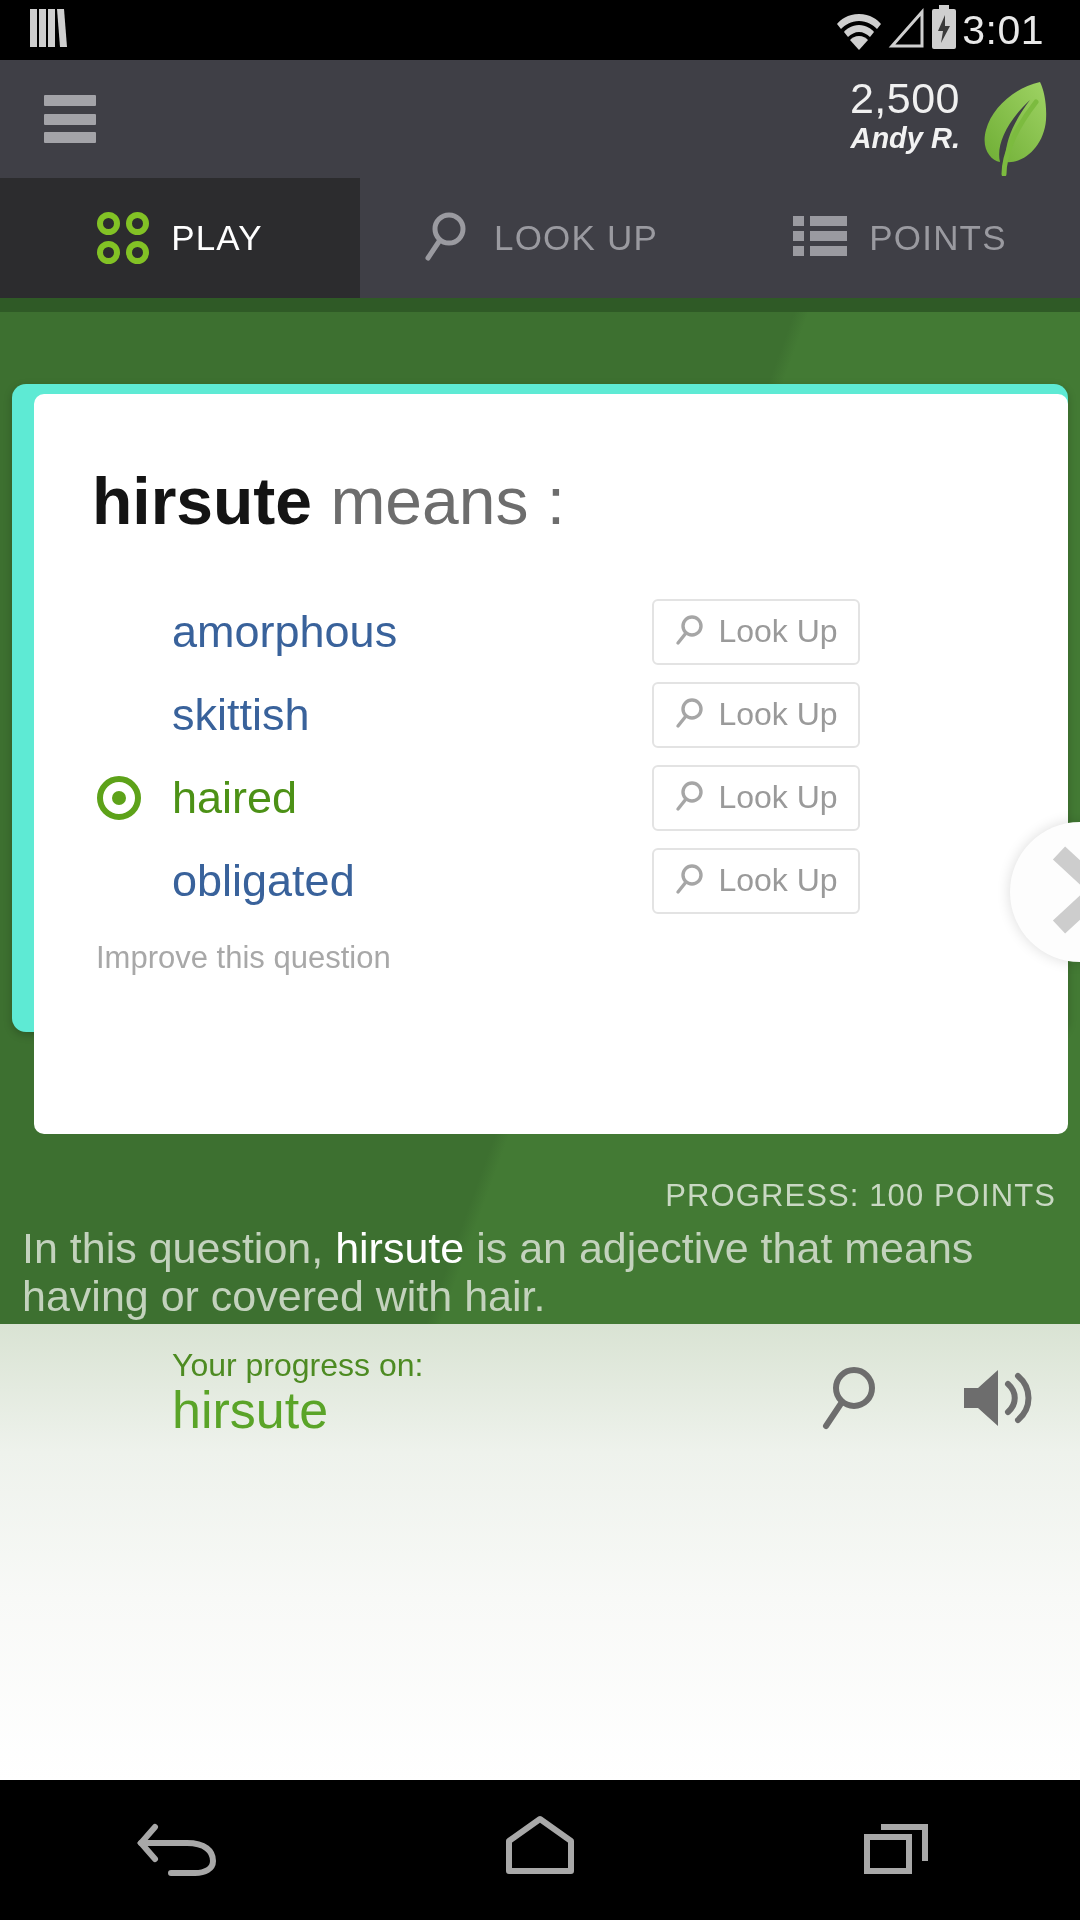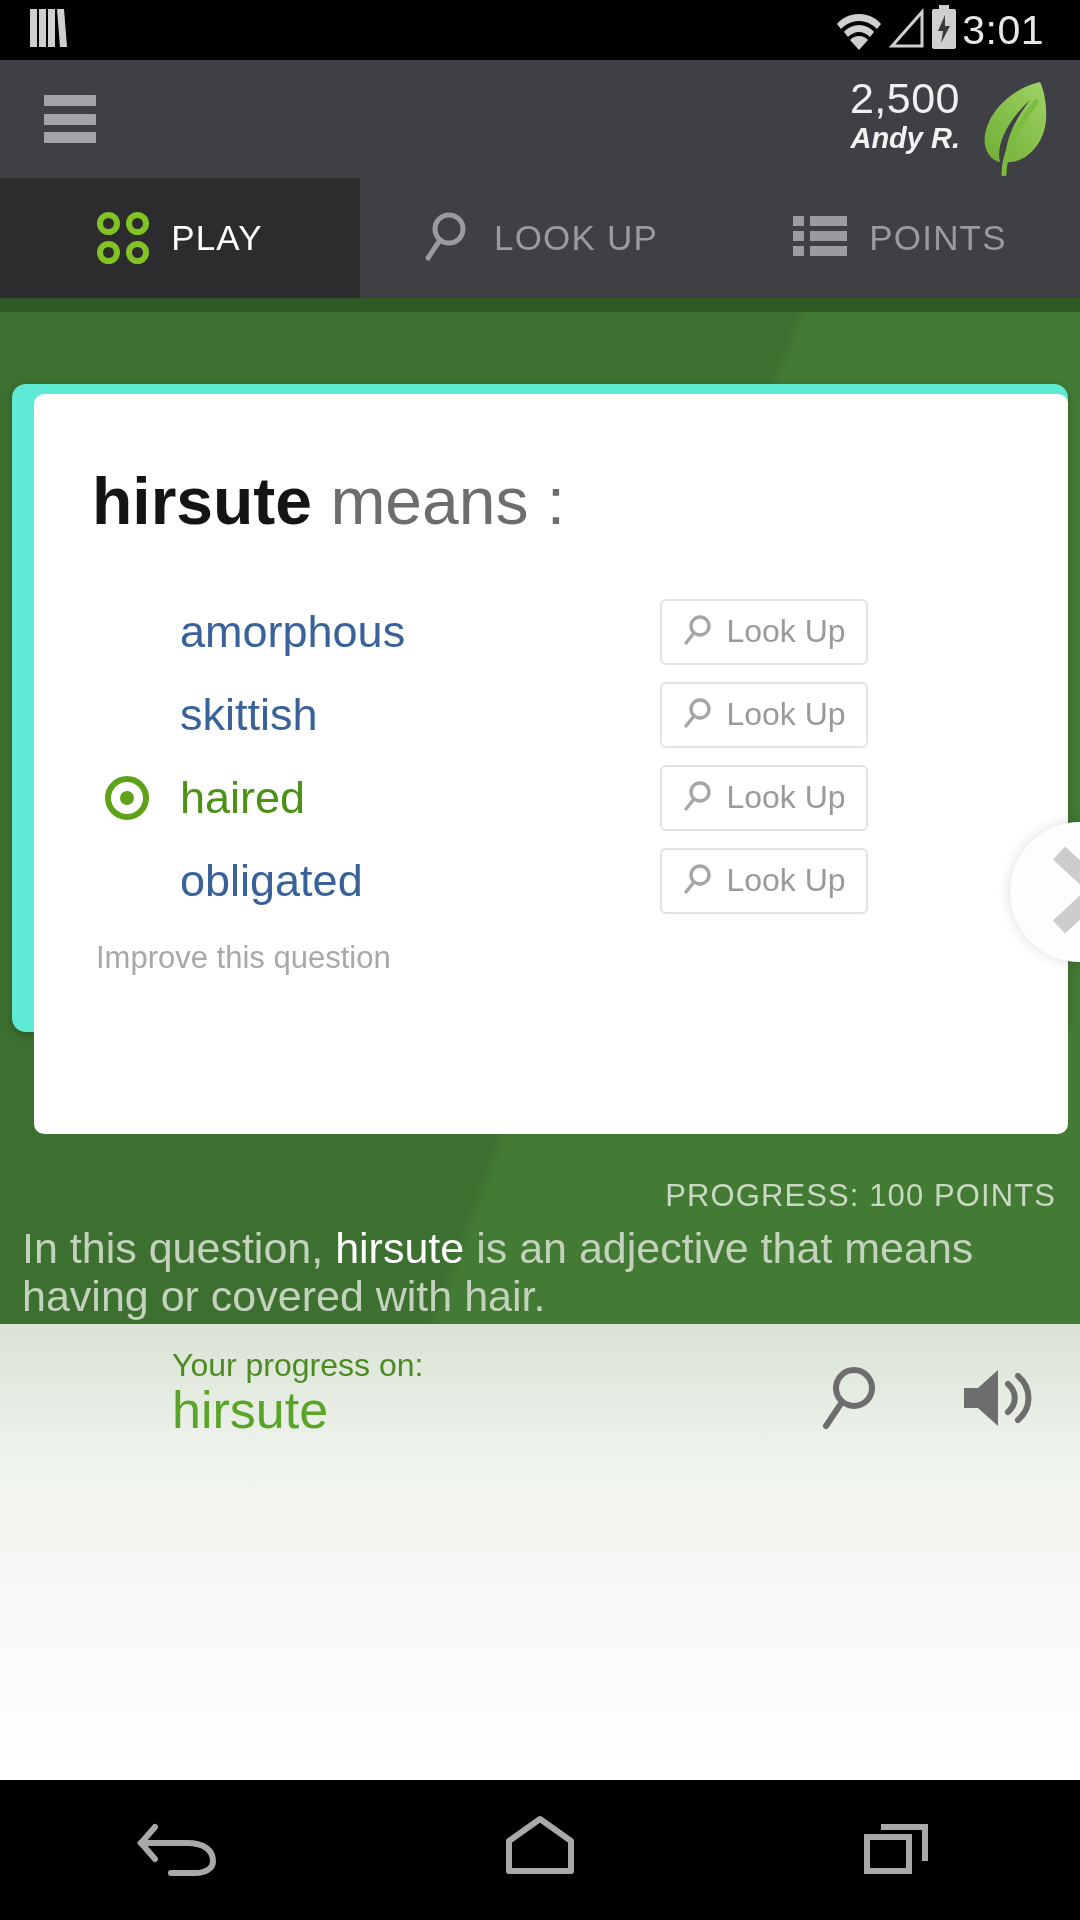--- a/index.html
+++ b/index.html
@@ -85,21 +85,21 @@
     background:#ffffff; border-radius:10px;
   }
 
   .question {
     position:absolute; left:58px; top:74px; font-size:66px; line-height:1;
     white-space:nowrap;
   }
   .q-word { color:#141414; font-weight:700; }
   .q-rest { color:#6d6d6d; font-weight:400; }
 
-  .options { position:absolute; left:8px; top:196px; width:1034px; }
+  .options { position:absolute; left:0; top:196px; width:1034px; }
   .opt-row {
     position:relative; height:83px; display:flex; align-items:center;
   }
   .opt-marker { position:absolute; left:62px; width:46px; height:46px; }
   .opt-text {
     position:absolute; left:138px; font-size:45px; line-height:1; color:#39629b;
   }
   .opt-row.correct .opt-text { color:#4c9116; }
   .lookup-btn {
     position:absolute; left:618px; width:208px; height:66px;

